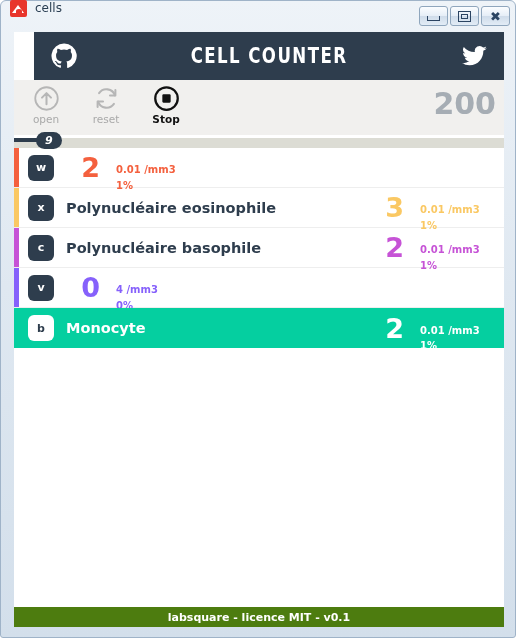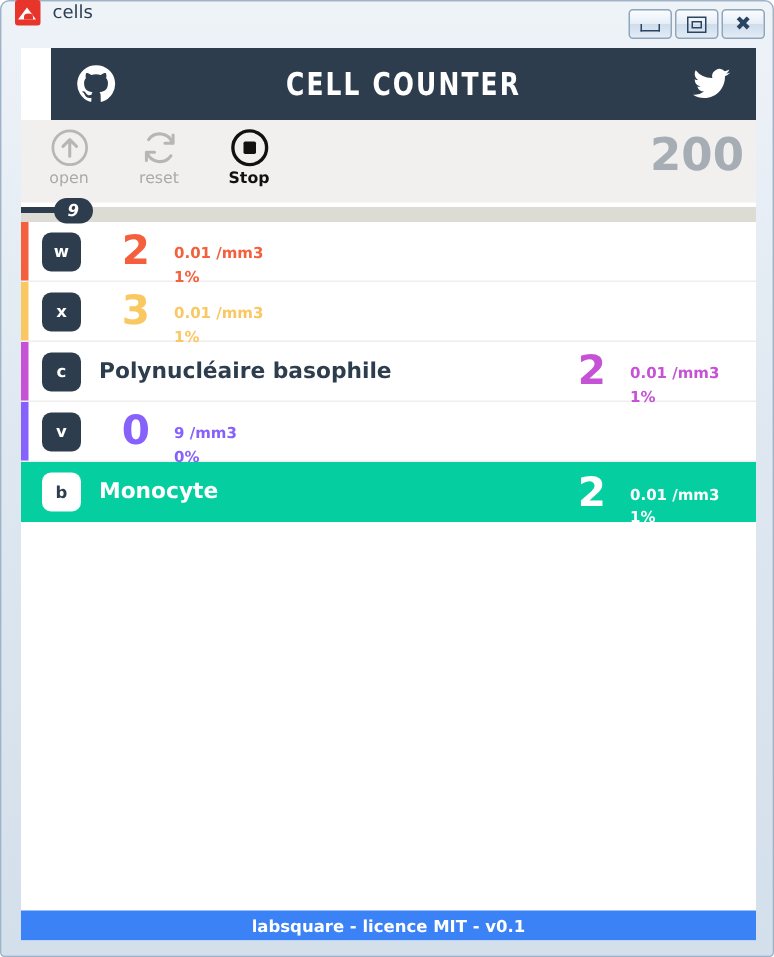--- a/index.html
+++ b/index.html
@@ -260,21 +260,21 @@
   .row-stats .s2 { display: block; }
 
   .filler { background: #ffffff; flex: 1 1 auto; }
 
   
   .footer {
     position: absolute;
     left: 0; bottom: 0;
     width: 490px;
     height: 20px;
-    background: #3b82f6;
+    background: #4d7c0f;
     color: #ffffff;
     display: flex;
     align-items: center;
     justify-content: center;
     font-size: 11px;
     font-weight: bold;
     font-family: "DejaVu Sans", sans-serif;
   }
 </style>
 </head>
@@ -353,35 +353,36 @@
     <div class="rows" id="rows">
         <div class="row">
           <div class="row-accent" style="background: rgb(244, 96, 62);"></div>
           <div class="key-badge">w</div>
           <div class="row-count" style="color: rgb(244, 96, 62);">2</div>
           <div class="row-stats" style="color: rgb(244, 96, 62);"><span class="s1">0.01 /mm3</span><span class="s2">1%</span></div>
         </div>
         <div class="row">
           <div class="row-accent" style="background: rgb(250, 200, 99);"></div>
           <div class="key-badge">x</div>
+          <div class="row-name">Polynucléaire eosinophile</div>
           <div class="row-count" style="color: rgb(250, 200, 99);">3</div>
           <div class="row-stats" style="color: rgb(250, 200, 99);"><span class="s1">0.01 /mm3</span><span class="s2">1%</span></div>
         </div>
         <div class="row">
           <div class="row-accent" style="background: rgb(198, 83, 214);"></div>
           <div class="key-badge">c</div>
           <div class="row-name">Polynucléaire basophile</div>
           <div class="row-count" style="color: rgb(198, 83, 214);">2</div>
           <div class="row-stats" style="color: rgb(198, 83, 214);"><span class="s1">0.01 /mm3</span><span class="s2">1%</span></div>
         </div>
         <div class="row">
           <div class="row-accent" style="background: rgb(134, 97, 251);"></div>
           <div class="key-badge">v</div>
           <div class="row-count" style="color: rgb(134, 97, 251);">0</div>
-          <div class="row-stats" style="color: rgb(134, 97, 251);"><span class="s1">9 /mm3</span><span class="s2">0%</span></div>
+          <div class="row-stats" style="color: rgb(134, 97, 251);"><span class="s1">4 /mm3</span><span class="s2">0%</span></div>
         </div>
         <div class="row selected" style="background: rgb(5, 207, 160);">
           <div class="row-accent" style="background: rgb(5, 207, 160);"></div>
           <div class="key-badge">b</div>
           <div class="row-name">Monocyte</div>
           <div class="row-count">2</div>
           <div class="row-stats"><span class="s1">0.01 /mm3</span><span class="s2">1%</span></div>
         </div>
       </div>
 

